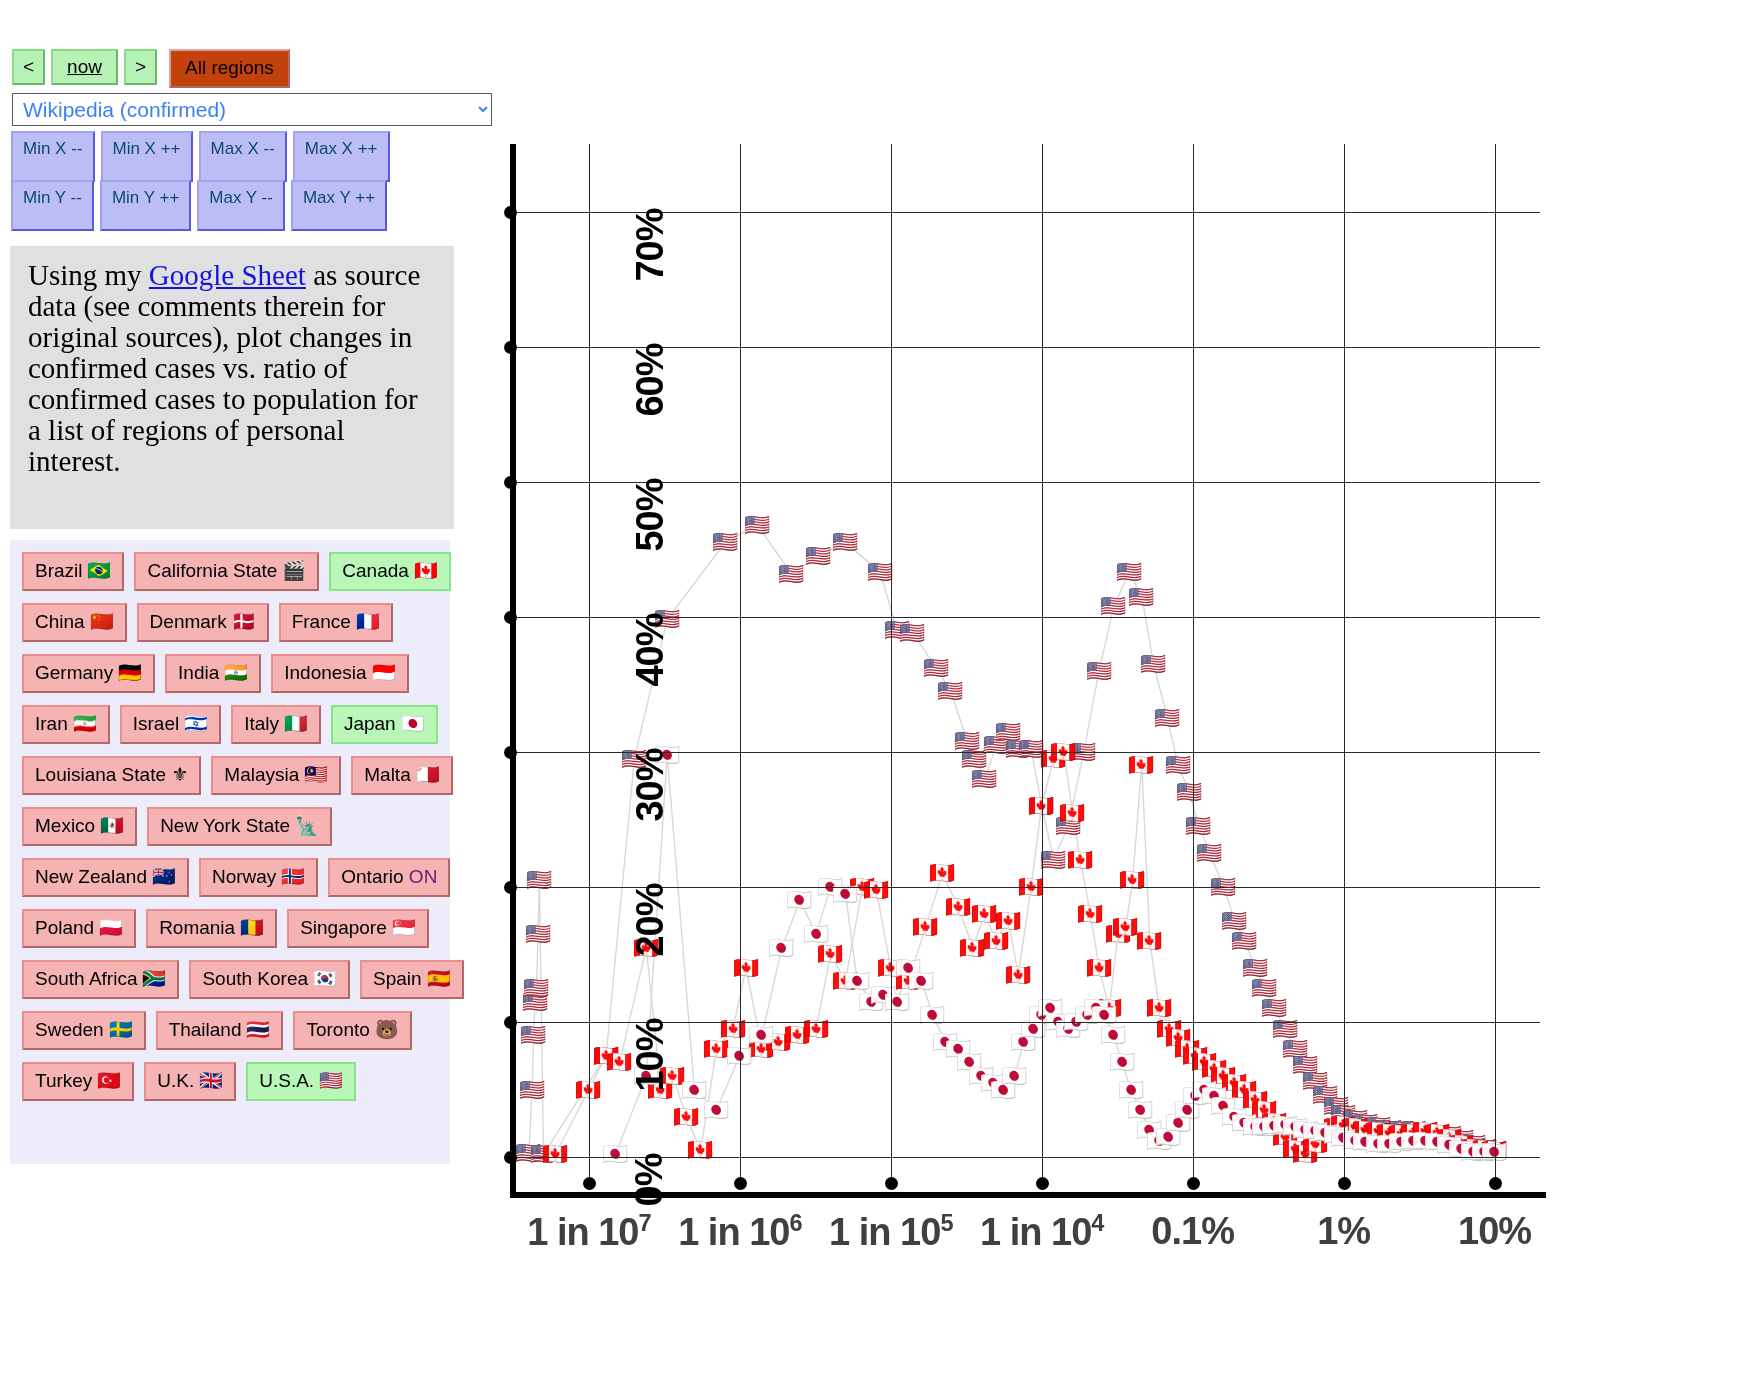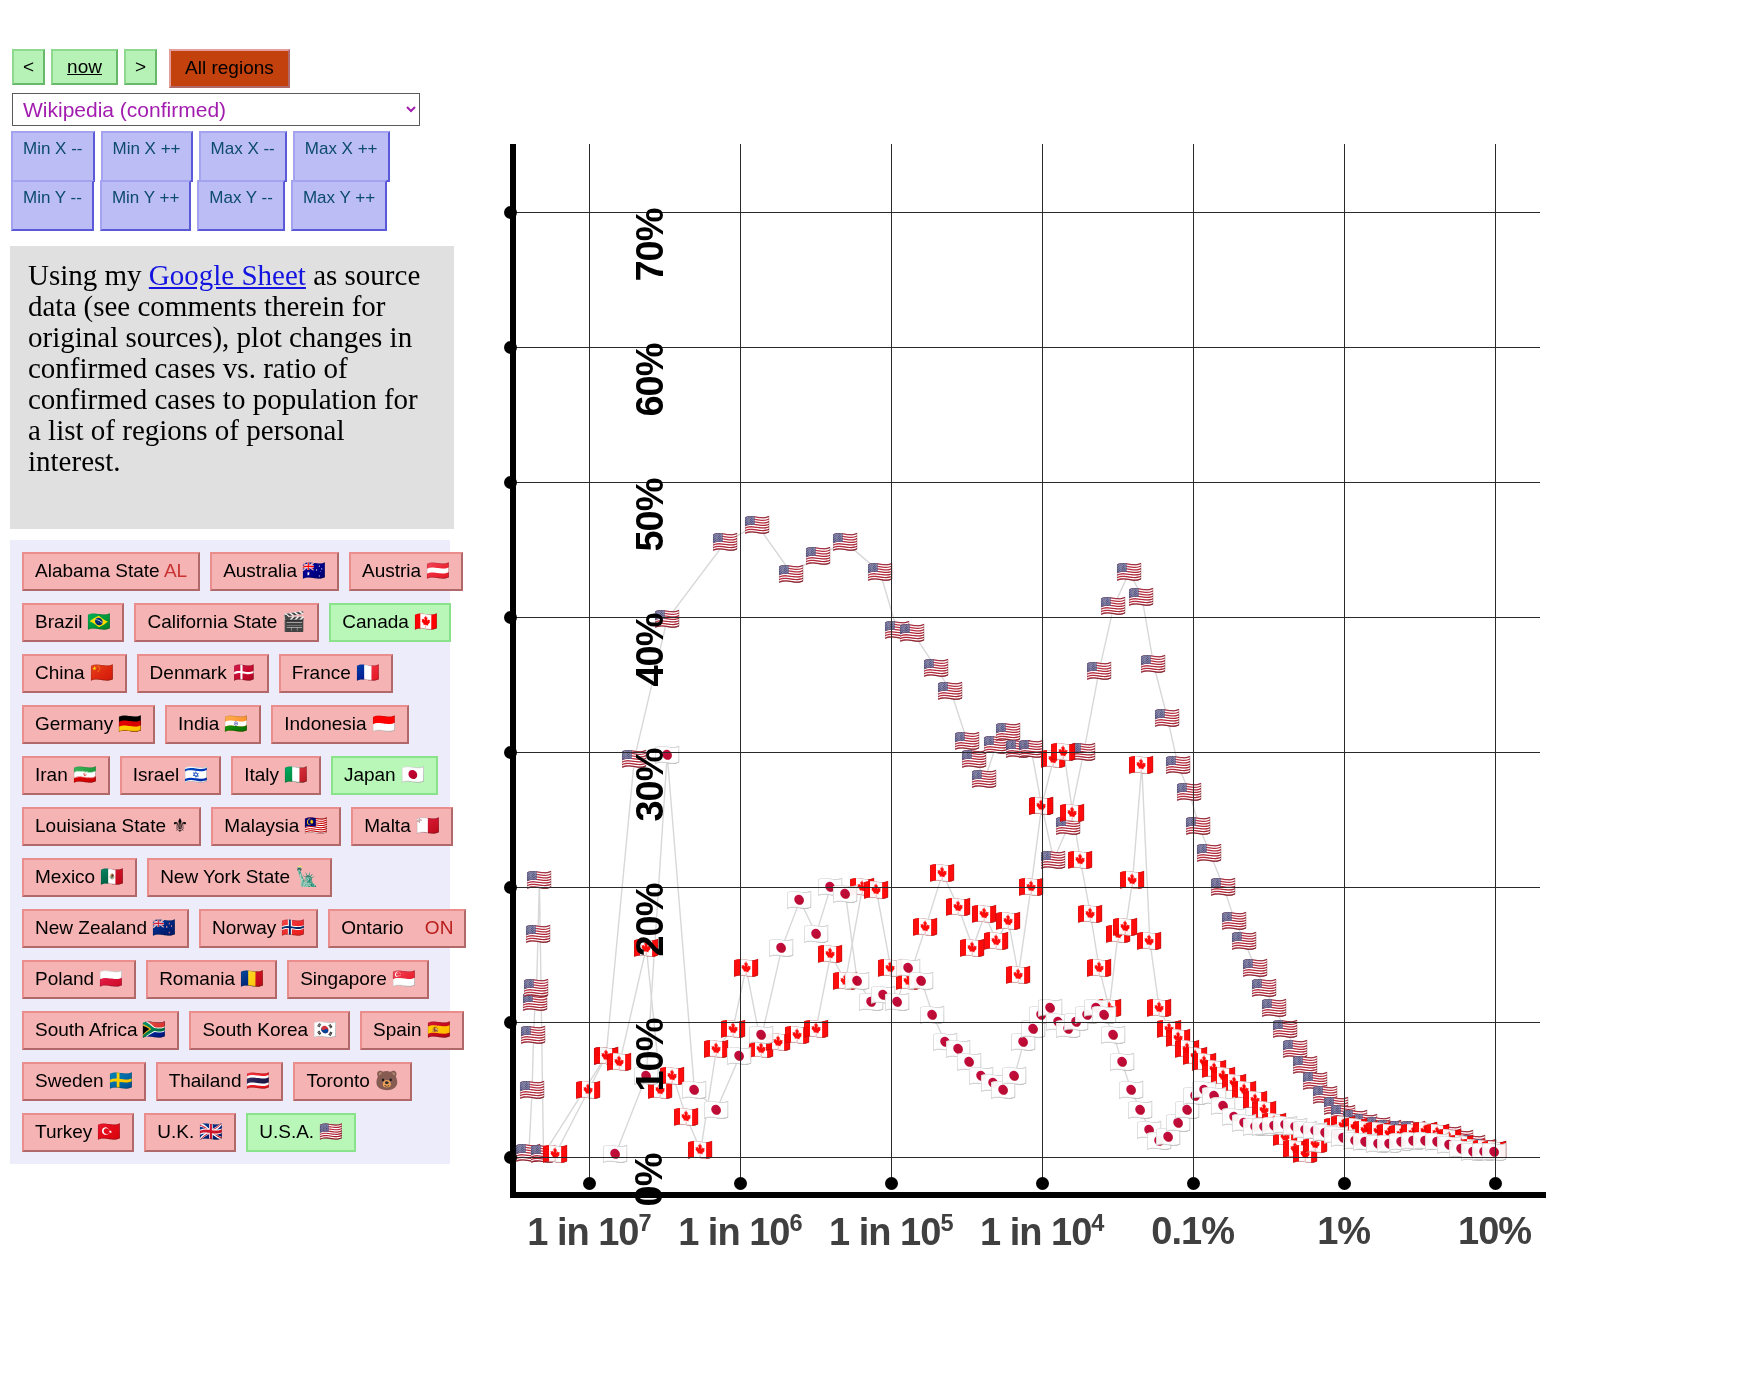--- a/index.html
+++ b/index.html
@@ -38,27 +38,27 @@
     padding: 7px 14px 9px 14px;
     background: #c2410c;
     border: 2px solid #e29d9d;
     border-right-color: #b06868; border-bottom-color: #b06868;
     color: #000; cursor: pointer; margin-left: 6px;
   }
 
   
   #source-select {
     position: absolute; left: 12px; top: 93px;
-    width: 408px; height: 33px;
+    width: 480px; height: 33px;
     font-family: "Liberation Sans", sans-serif;
     font-size: 21px;
     padding: 2px 6px;
     background: #ffffff;
     border: 1px solid #5a5a5a;
-    color: #a21caf;
+    color: #3b82f6;
   }
 
   
   .range-row { position: absolute; left: 11px; display: flex; gap: 6px; }
   #range-row-x { top: 131px; }
   #range-row-y { top: 180px; border-radius: 18px; }
   .range-btn {
     font-family: "Liberation Sans", sans-serif;
     font-size: 17px; line-height: 1;
     padding: 7px 10px 23px 10px;
@@ -191,25 +191,20 @@
     <button class="range-btn">Max Y --</button>
     <button class="range-btn">Max Y ++</button>
   </div>
 
   <div id="desc-box">
     <span>Using my </span><a href="#">Google Sheet</a><span> as source data (see comments therein for original sources), plot changes in confirmed cases vs. ratio of confirmed cases to population for a list of regions of personal interest.</span>
   </div>
 
   <div id="regions-panel">
         <div class="region-row">
-          <button class="region-btn"><span>Alabama State </span><span style="color: rgb(200, 50, 50);">AL</span></button>
-          <button class="region-btn"><span>Australia </span><span class="flag">🇦🇺</span></button>
-          <button class="region-btn"><span>Austria </span><span class="flag">🇦🇹</span></button>
-        </div>
-        <div class="region-row">
           <button class="region-btn"><span>Brazil </span><span class="flag">🇧🇷</span></button>
           <button class="region-btn"><span>California State </span><span class="flag">🎬</span></button>
           <button class="region-btn on"><span>Canada </span><span class="flag">🇨🇦</span></button>
         </div>
         <div class="region-row">
           <button class="region-btn"><span>China </span><span class="flag">🇨🇳</span></button>
           <button class="region-btn"><span>Denmark </span><span class="flag">🇩🇰</span></button>
           <button class="region-btn"><span>France </span><span class="flag">🇫🇷</span></button>
         </div>
         <div class="region-row">
@@ -228,21 +223,21 @@
           <button class="region-btn"><span>Malaysia </span><span class="flag">🇲🇾</span></button>
           <button class="region-btn"><span>Malta </span><span class="flag">🇲🇹</span></button>
         </div>
         <div class="region-row">
           <button class="region-btn"><span>Mexico </span><span class="flag">🇲🇽</span></button>
           <button class="region-btn"><span>New York State </span><span class="flag">🗽</span></button>
         </div>
         <div class="region-row">
           <button class="region-btn"><span>New Zealand </span><span class="flag">🇳🇿</span></button>
           <button class="region-btn"><span>Norway </span><span class="flag">🇳🇴</span></button>
-          <button class="region-btn"><span>Ontario </span><span style="color: #b91c1c; margin-left: 16px;">ON</span></button>
+          <button class="region-btn"><span>Ontario </span><span style="color: #701a75;">ON</span></button>
         </div>
         <div class="region-row">
           <button class="region-btn"><span>Poland </span><span class="flag">🇵🇱</span></button>
           <button class="region-btn"><span>Romania </span><span class="flag">🇷🇴</span></button>
           <button class="region-btn"><span>Singapore </span><span class="flag">🇸🇬</span></button>
         </div>
         <div class="region-row">
           <button class="region-btn"><span>South Africa </span><span class="flag">🇿🇦</span></button>
           <button class="region-btn"><span>South Korea </span><span class="flag">🇰🇷</span></button>
           <button class="region-btn"><span>Spain </span><span class="flag">🇪🇸</span></button>

